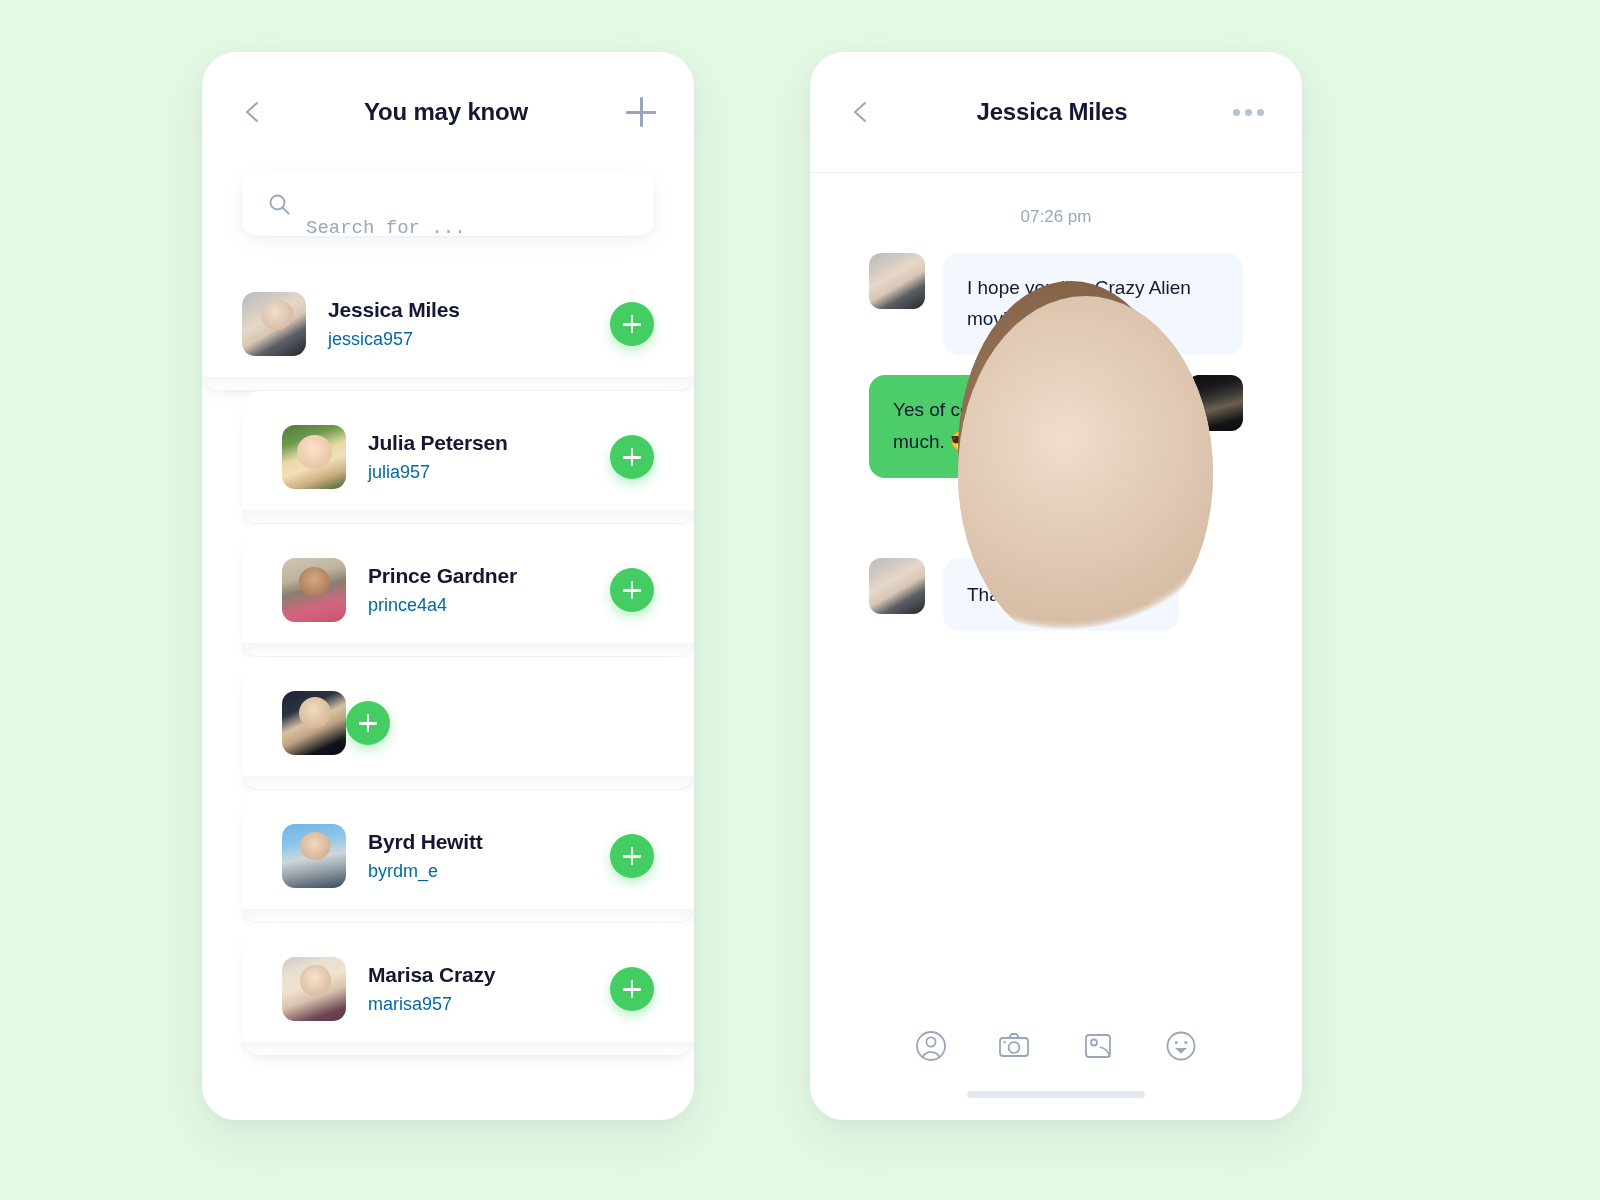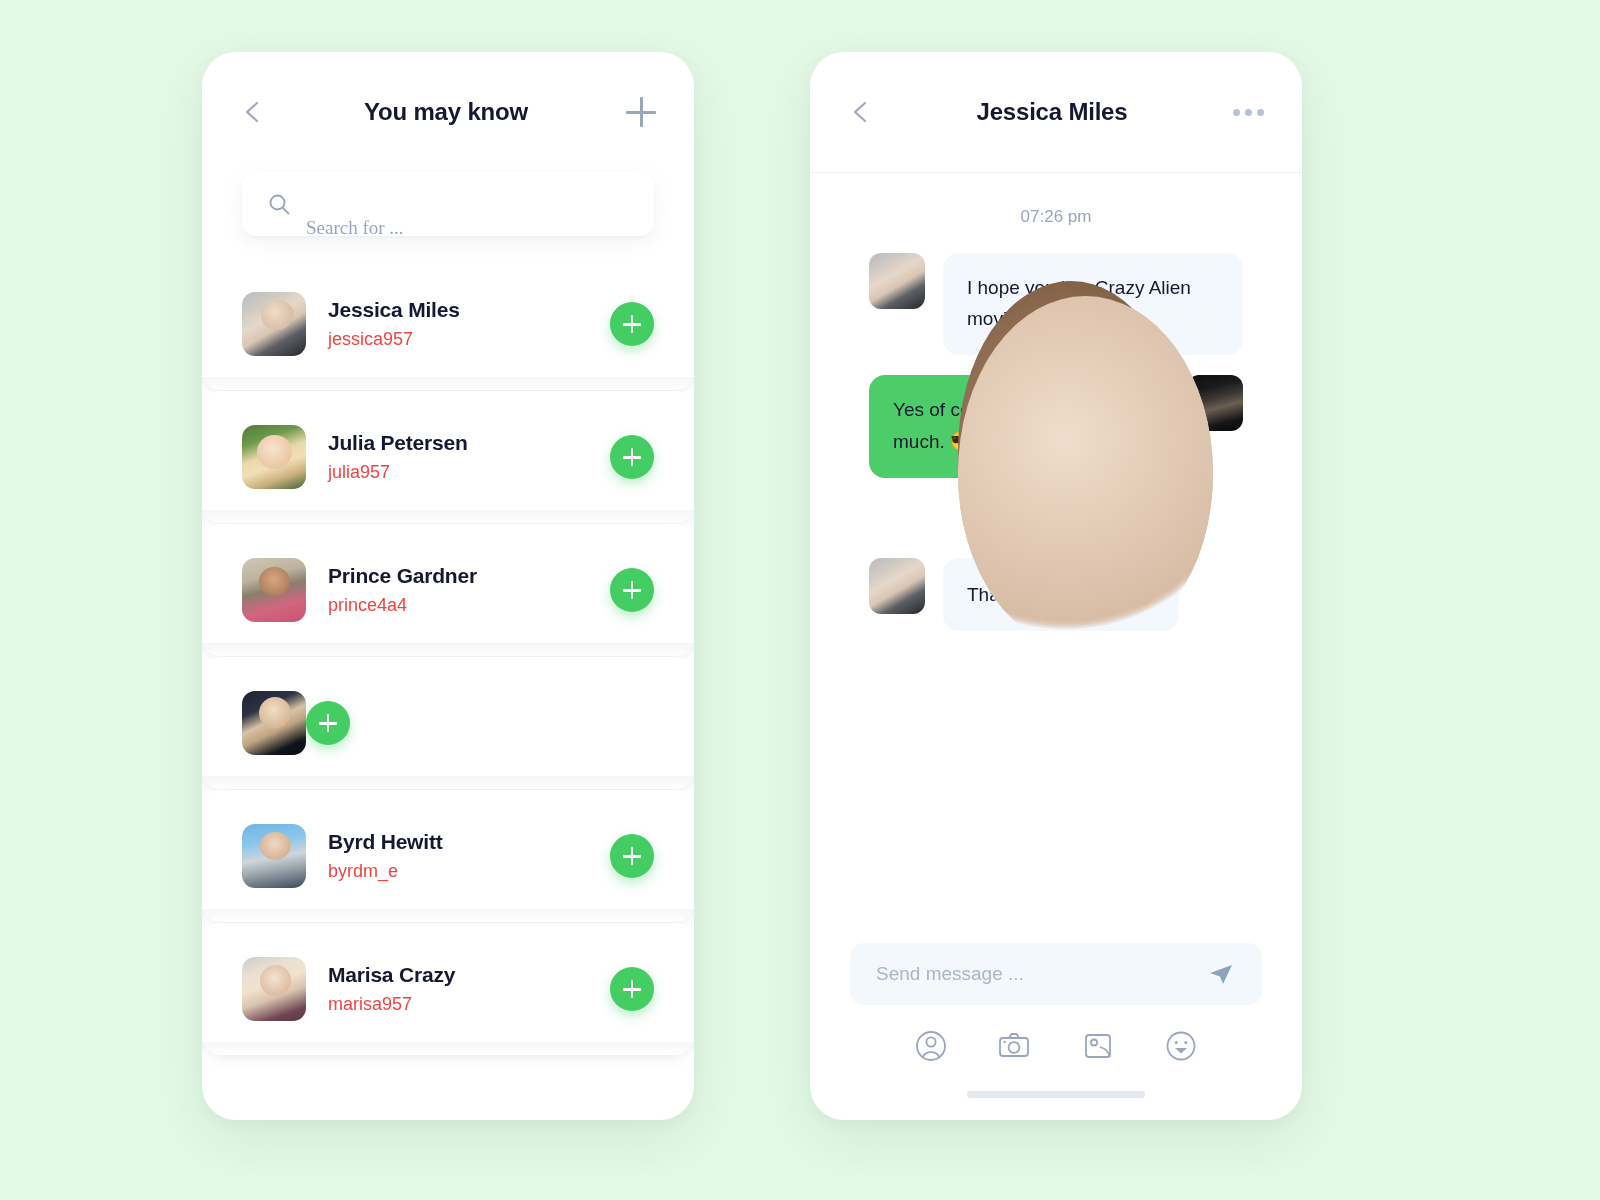--- a/index.html
+++ b/index.html
@@ -70,41 +70,41 @@
     height: 64px;
     background: #ffffff;
     border-radius: 14px;
     box-shadow: 0 6px 18px rgba(120,140,160,0.10), 0 1px 3px rgba(120,140,160,0.06);
     display: flex; align-items: center;
     padding: 0 26px;
     gap: 16px;
   }
   .search-input {
     border: 0; outline: 0; background: transparent;
-    font-family: Liberation Serif, serif;
+    font-family: Liberation Mono, monospace;
     font-size: 19px; color: #9aa6bd;
     flex: 1;
     margin-top: 47px;
   }
   .search-input::placeholder { color: #9aa6bd; }
 
   
   .contact-list { margin-top: 22px; }
   .contact-card {
     position: relative;
     height: 132px;
     margin: 0;
     background: #ffffff;
     border-radius: 18px;
     box-shadow: 0 8px 16px -10px rgba(110,130,160,0.30);
     display: flex; align-items: center;
     padding: 0 40px;
     cursor: pointer;
   }
-  .contact-card + .contact-card { margin-top: 1px; }
+  .contact-card + .contact-card { margin-top: 1px; margin-left: 40px; }
   .contact-card::after {
     content: "";
     position: absolute; left: 0; right: 0; bottom: -1px;
     height: 14px;
     background: linear-gradient(to bottom, rgba(150,165,190,0.10), rgba(150,165,190,0));
     pointer-events: none;
   }
   .avatar {
     width: 64px; height: 64px;
     border-radius: 13px;
@@ -112,21 +112,21 @@
     background-size: cover;
     background-position: center;
     overflow: hidden;
     position: relative;
   }
   .contact-meta { flex: 1; padding-left: 22px; }
   .contact-name {
     font-size: 21px; font-weight: 700; color: #151832; letter-spacing: -0.2px;
   }
   .contact-user {
-    margin-top: 7px; font-size: 18px; color: #ef4444;
+    margin-top: 7px; font-size: 18px; color: #0369a1;
   }
   .add-btn {
     width: 44px; height: 44px; flex: 0 0 44px;
     border-radius: 50%;
     background: #43cd63;
     position: relative;
     cursor: pointer;
     box-shadow: 0 5px 12px rgba(67,205,99,0.35);
     border: 0;
   }
@@ -313,28 +313,20 @@
           <div class="bubble-avatar av-mike"></div>
         </div>
         <div class="time-sep">08:45 pm</div>
         <div class="msg-row in">
           <div class="bubble-avatar av-jessica"></div>
           <div class="bubble"><span>That's great.</span> <span class="emo">👍👍👍</span></div>
         </div>
       </div>
 
     <div class="composer-wrap">
-      <div class="composer">
-        <input class="composer-input" type="text" placeholder="Send message ..." style="">
-        <button class="send-btn">
-          <svg viewBox="0 0 30 30" width="30" height="30">
-            <path d="M4 14 L26 6 L17 25 L14 17.5 L4 14 Z" fill="#8fa2bd"></path>
-          </svg>
-        </button>
-      </div>
 
       <div class="toolbar">
         <svg class="tool-ico" viewBox="0 0 38 38">
           <circle cx="19" cy="19" r="14" fill="none" stroke="#9aa6bd" stroke-width="1.8"></circle>
           <circle cx="19" cy="15" r="4.6" fill="none" stroke="#9aa6bd" stroke-width="1.8"></circle>
           <path d="M10.5 30.5 a9 8 0 0 1 17 0" fill="none" stroke="#9aa6bd" stroke-width="1.8"></path>
         </svg>
         <svg class="tool-ico" viewBox="0 0 38 38">
           <rect x="5" y="11" width="28" height="18" rx="3" fill="none" stroke="#9aa6bd" stroke-width="1.8"></rect>
           <path d="M14 11 l2.5 -4 h5 l2.5 4" fill="none" stroke="#9aa6bd" stroke-width="1.8" stroke-linejoin="round"></path>

